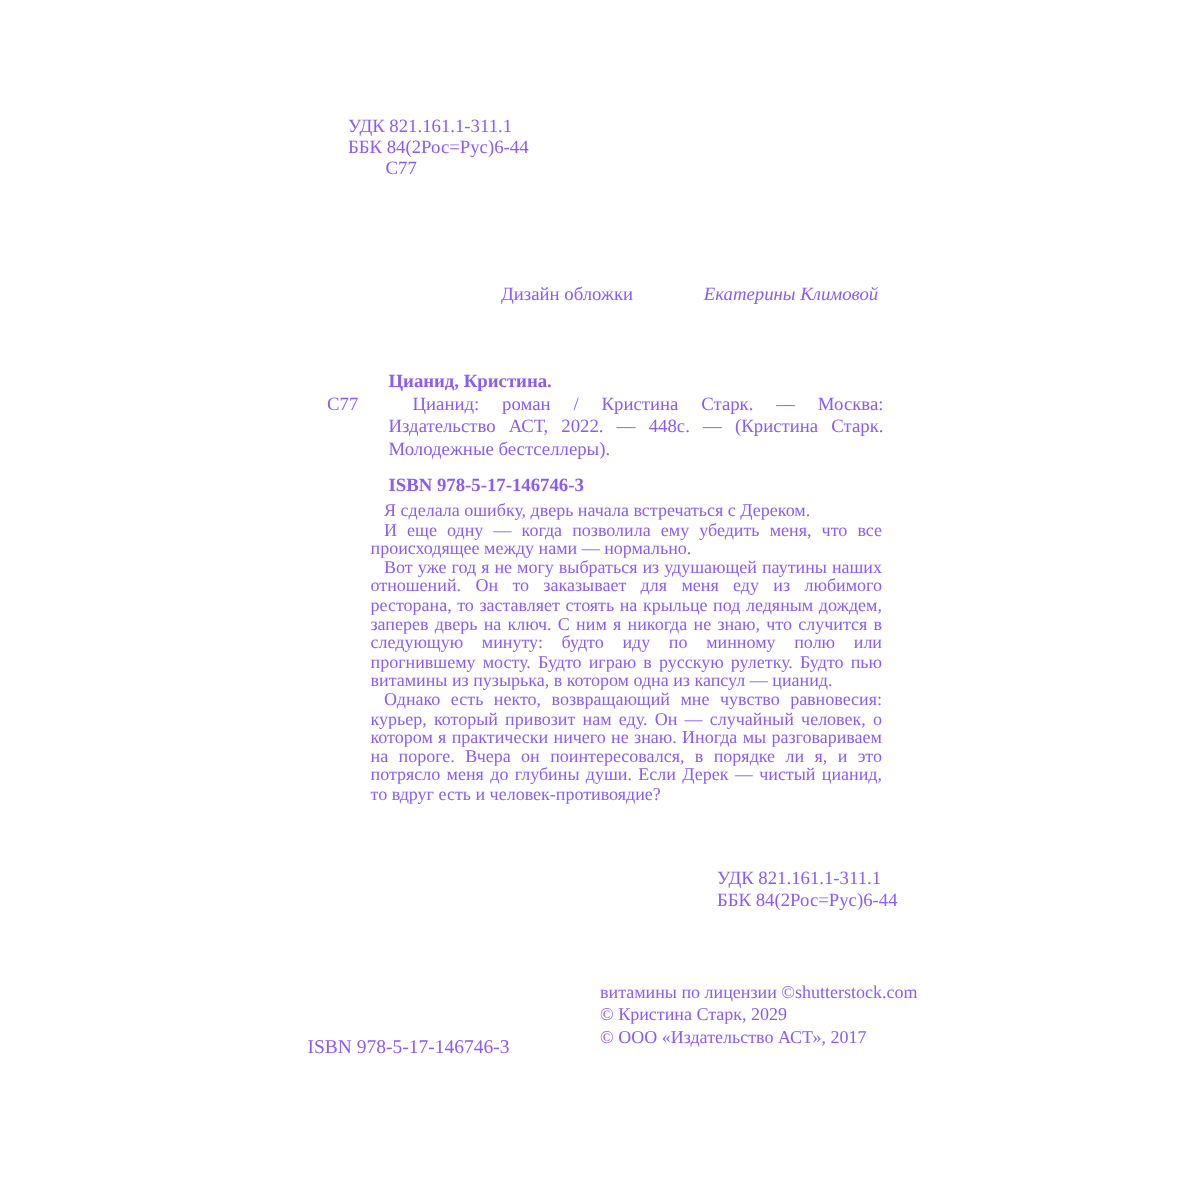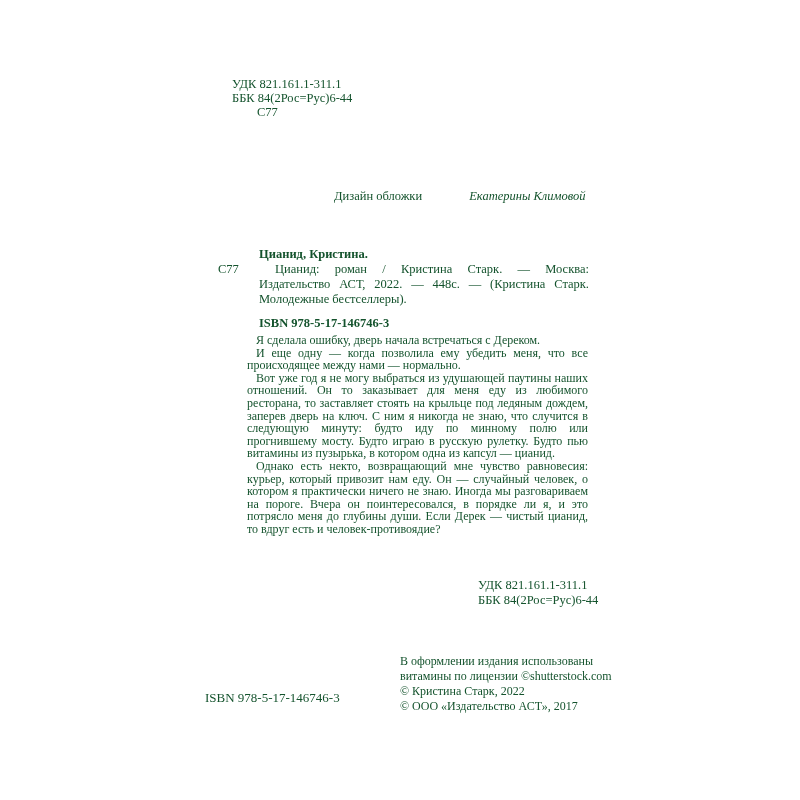--- a/index.html
+++ b/index.html
@@ -6,21 +6,21 @@
     margin: 0;
     padding: 0;
     background: #ffffff;
   }
   .page {
     position: relative;
     width: 652px;
     height: 800px;
     background: #ffffff;
     font-family: "Liberation Serif", "DejaVu Serif", serif;
-    color: #14532d;
+    color: #8b5cf6;
     overflow: hidden;
     text-decoration: underline;
   }
   
   .top-codes {
     position: absolute;
     left: 232px;
     top: 77px;
     font-size: 12.5px;
     line-height: 14px;
@@ -142,21 +142,20 @@
     <p>Вот уже год я не могу выбраться из удушающей паутины наших отношений. Он то заказывает для меня еду из любимого ресторана, то заставляет стоять на крыльце под ледяным дождем, заперев дверь на ключ. С ним я никогда не знаю, что случится в следующую минуту: будто иду по минному полю или прогнившему мосту. Будто играю в русскую рулетку. Будто пью витамины из пузырька, в котором одна из капсул — цианид.</p>
     <p>Однако есть некто, возвращающий мне чувство равновесия: курьер, который привозит нам еду. Он — случайный человек, о котором я практически ничего не знаю. Иногда мы разговариваем на пороге. Вчера он поинтересовался, в порядке ли я, и это потрясло меня до глубины души. Если Дерек — чистый цианид, то вдруг есть и человек-противоядие?</p>
   </div>
 
   <div class="bottom-codes">
     <div>УДК 821.161.1-311.1</div>
     <div>ББК 84(2Рос=Рус)6-44</div>
   </div>
 
   <div class="credits">
-    <div>В оформлении издания использованы</div>
     <div>витамины по лицензии ©shutterstock.com</div>
-    <div>© Кристина Старк, 2022</div>
+    <div>© Кристина Старк, 2029</div>
     <div>© ООО «Издательство АСТ», 2017</div>
   </div>
 
   <div class="isbn-bottom">ISBN 978-5-17-146746-3</div>
 
 </div>
 
 </body></html>

